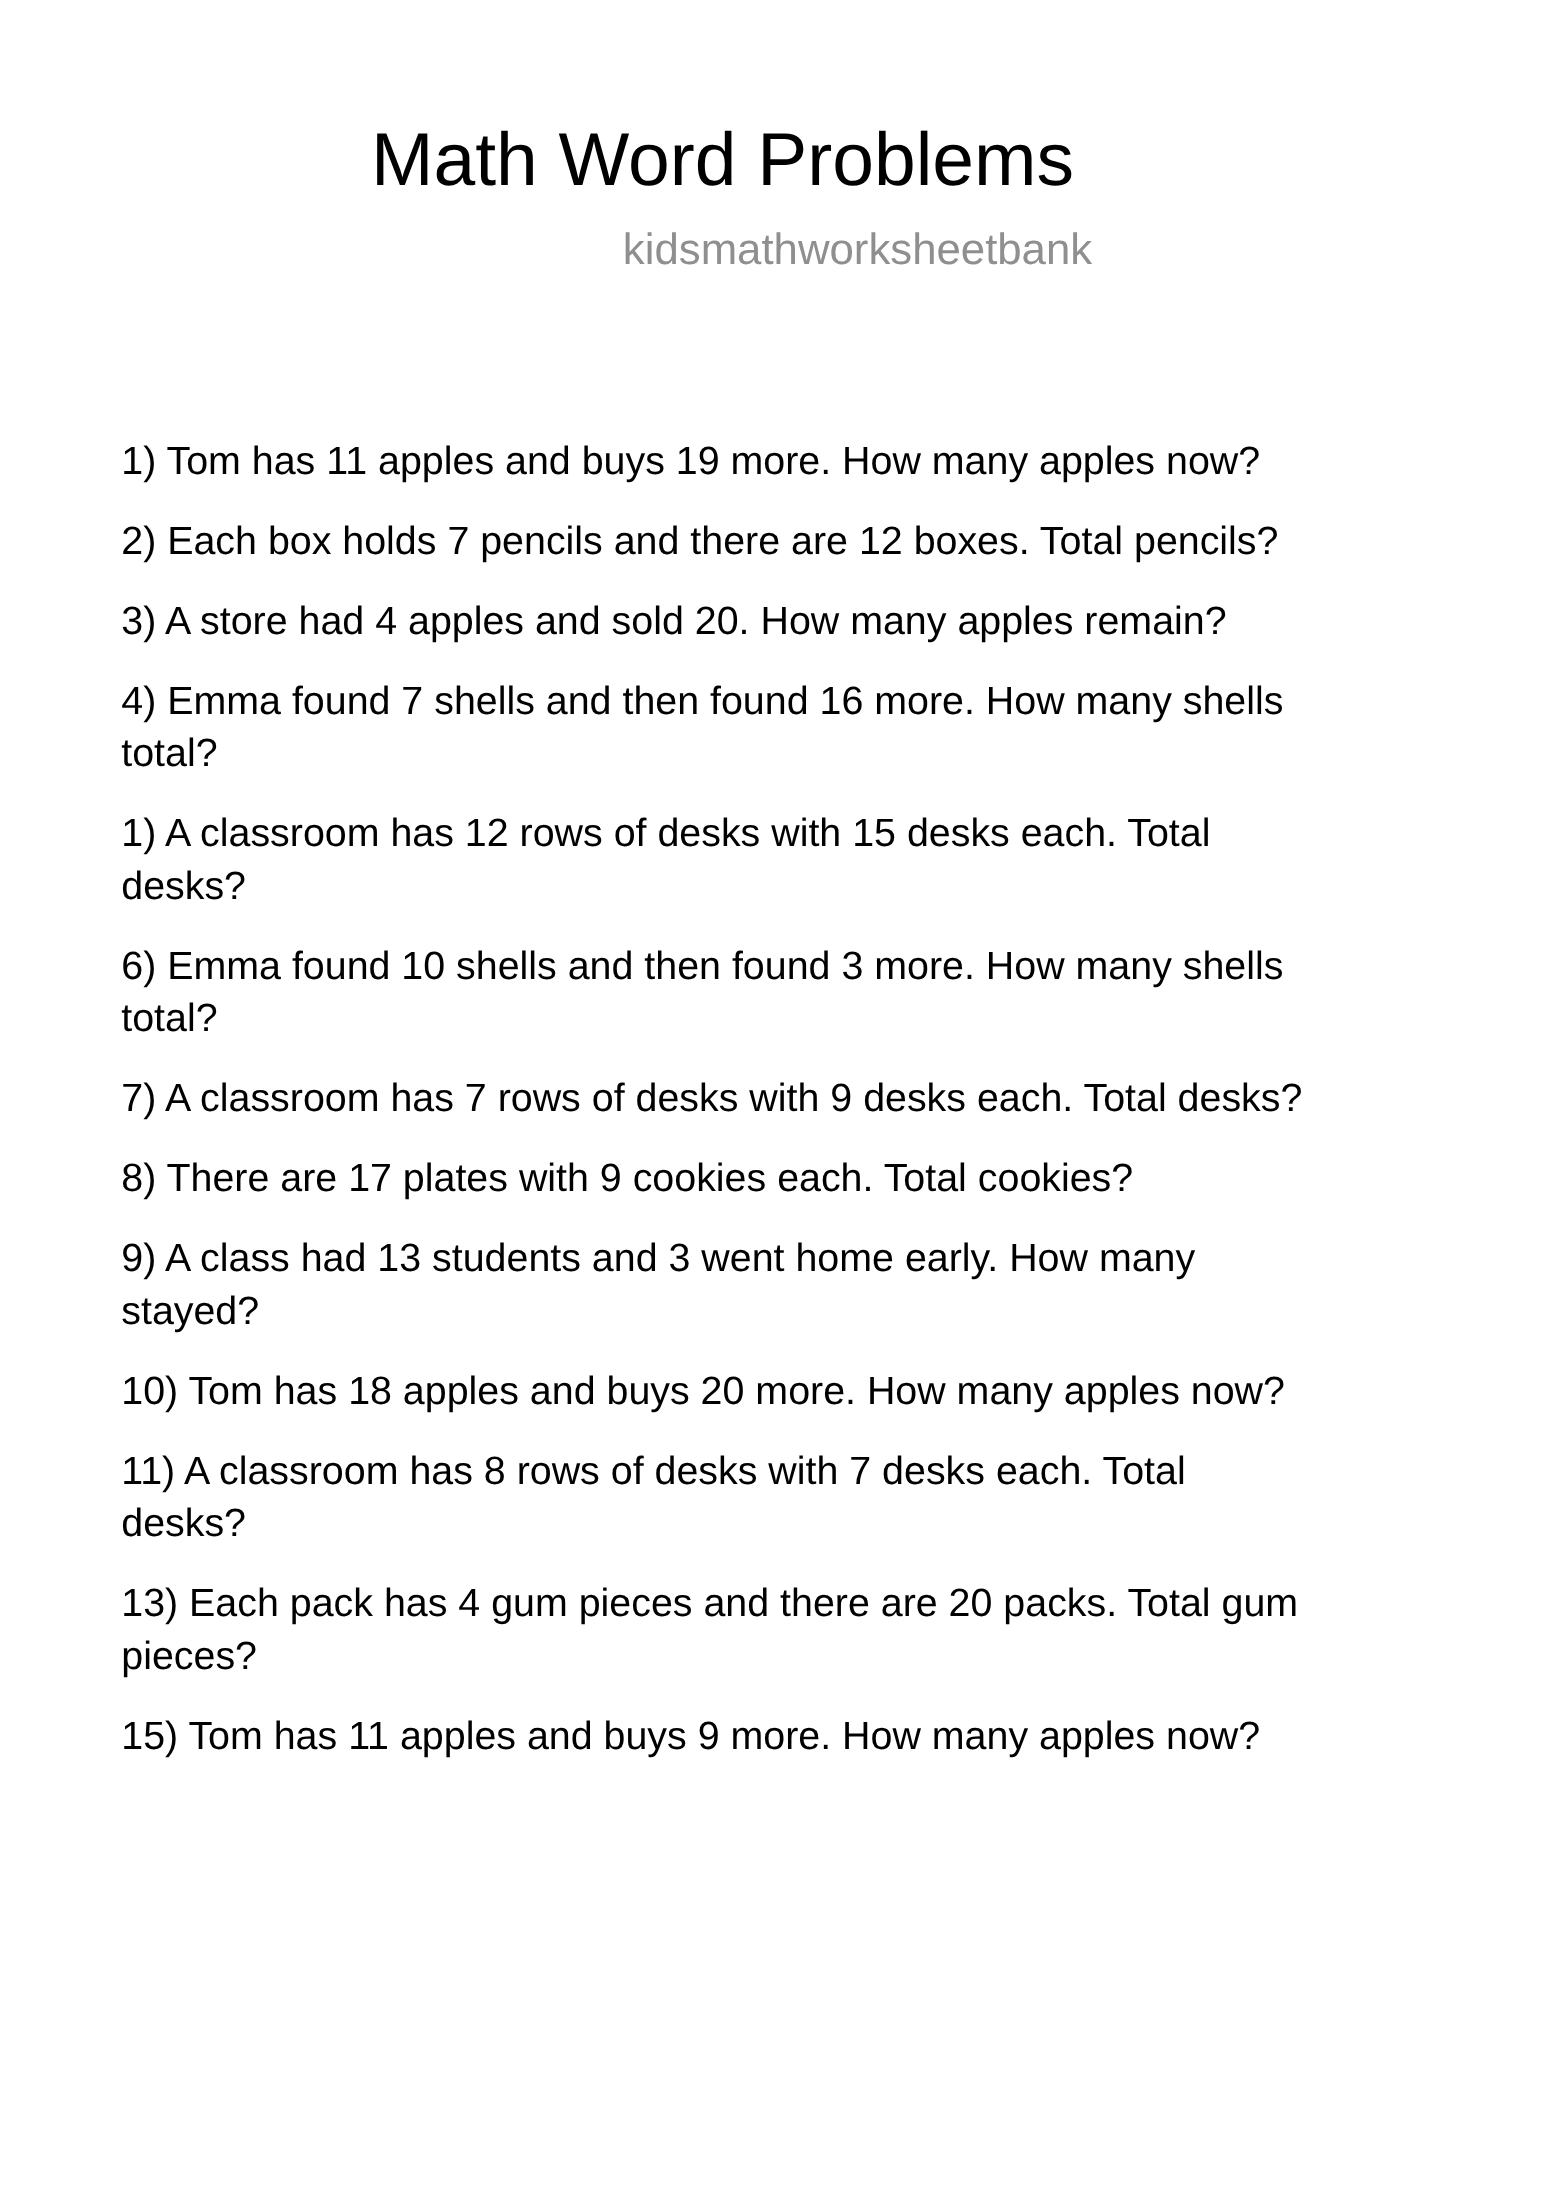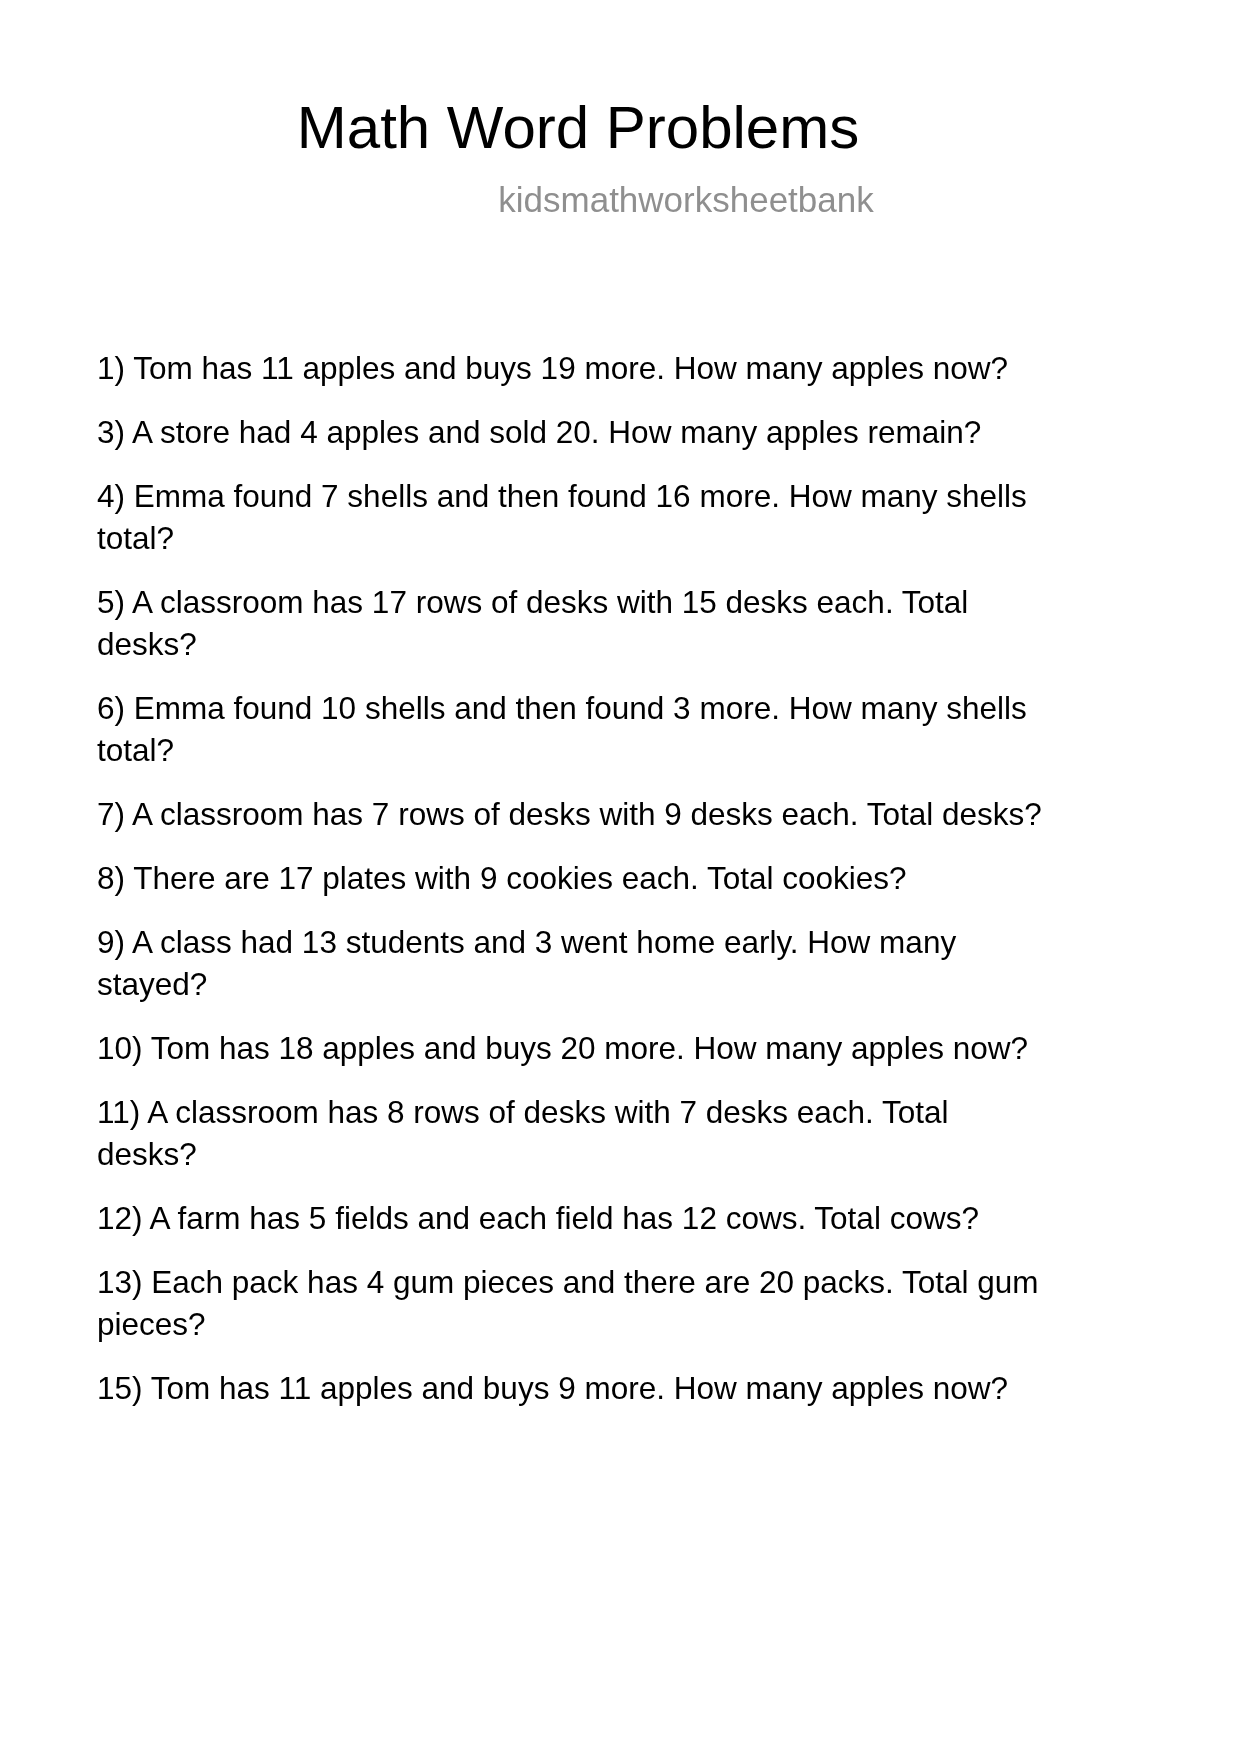--- a/index.html
+++ b/index.html
@@ -55,26 +55,26 @@
   }
 </style>
 </head>
 <body style="background: rgb(255, 255, 255);">
 
 <div class="page">
   <h1 class="title" style="color: rgb(0, 0, 0);">Math Word Problems</h1>
   <div class="subtitle" style="color: rgb(143, 143, 143);">kidsmathworksheetbank</div>
   <div class="problems" id="problems">
       <p class="problem">1) Tom has 11 apples and buys 19 more. How many apples now?</p>
+      <p class="problem">2) Each box holds 7 pencils and there are 12 boxes. Total pencils?</p>
       <p class="problem">3) A store had 4 apples and sold 20. How many apples remain?</p>
       <p class="problem">4) Emma found 7 shells and then found 16 more. How many shells total?</p>
-      <p class="problem">5) A classroom has 17 rows of desks with 15 desks each. Total desks?</p>
+      <p class="problem">1) A classroom has 12 rows of desks with 15 desks each. Total desks?</p>
       <p class="problem">6) Emma found 10 shells and then found 3 more. How many shells total?</p>
       <p class="problem">7) A classroom has 7 rows of desks with 9 desks each. Total desks?</p>
       <p class="problem">8) There are 17 plates with 9 cookies each. Total cookies?</p>
       <p class="problem">9) A class had 13 students and 3 went home early. How many stayed?</p>
       <p class="problem">10) Tom has 18 apples and buys 20 more. How many apples now?</p>
       <p class="problem">11) A classroom has 8 rows of desks with 7 desks each. Total desks?</p>
-      <p class="problem">12) A farm has 5 fields and each field has 12 cows. Total cows?</p>
       <p class="problem">13) Each pack has 4 gum pieces and there are 20 packs. Total gum pieces?</p>
       <p class="problem">15) Tom has 11 apples and buys 9 more. How many apples now?</p>
     </div>
 </div>
 
 </body></html>

